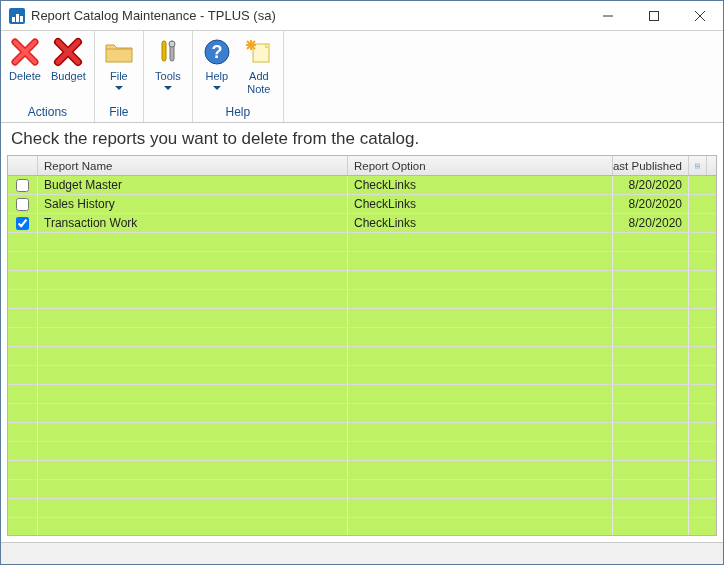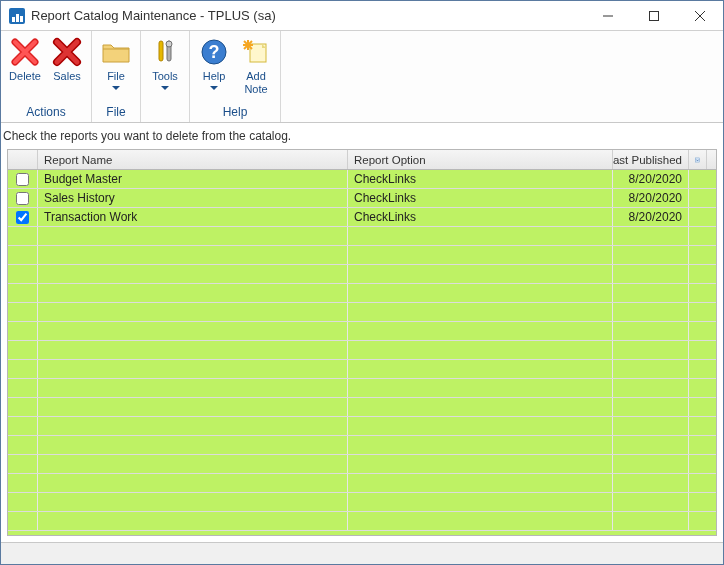--- a/index.html
+++ b/index.html
@@ -86,22 +86,22 @@
     margin:3px auto 0 auto;
   }
   .ribbon-group-label {
     text-align:center;
     font-size:12px;
     color:#1a4e8a;
     padding:2px 0 3px 0;
   }
   
   .instruction {
-    padding: 6px 2px;
-    font-size:12px;
+    padding: 6px 10px;
+    font-size:17px;
     color:#333;
     background:#fff;
   }
   
   .gridwrap {
     flex:1;
     margin: 0 6px 6px 6px;
     border:1px solid #b7b7b7;
     display:flex;
     flex-direction:column;
@@ -197,21 +197,21 @@
         </div>
         <div class="lbl">Delete</div>
       </div>
       <div class="ribbon-btn">
         <div class="ico">
           <svg width="30" height="30" viewBox="0 0 30 30">
             <path d="M5 5 L25 25 M25 5 L5 25" stroke="#a00" stroke-width="8" stroke-linecap="round"></path>
             <path d="M5 5 L25 25 M25 5 L5 25" stroke="#d33" stroke-width="5" stroke-linecap="round"></path>
           </svg>
         </div>
-        <div class="lbl">Sales</div>
+        <div class="lbl">Budget</div>
       </div>
     </div>
     <div class="ribbon-group-label">Actions</div>
   </div>
 
   <div class="ribbon-group">
     <div class="ribbon-buttons">
       <div class="ribbon-btn">
         <div class="ico">
           <svg width="30" height="26" viewBox="0 0 30 26">

